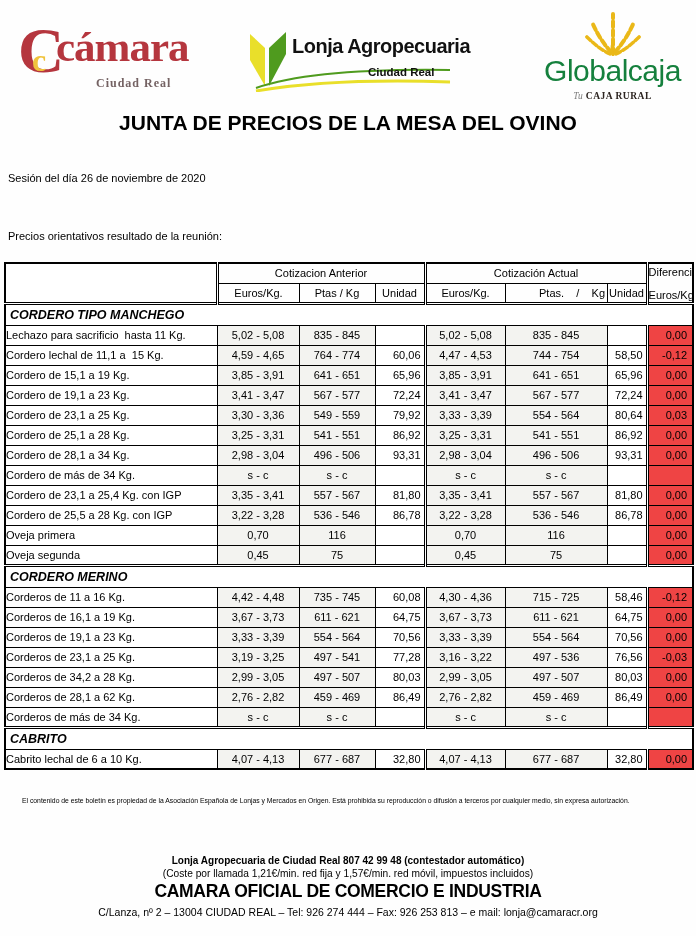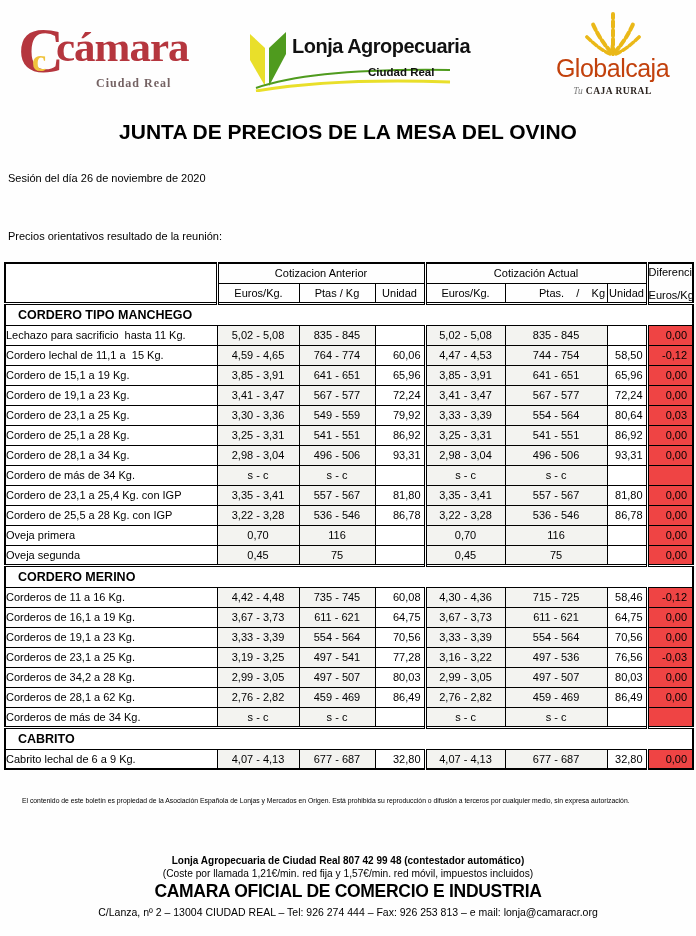--- a/index.html
+++ b/index.html
@@ -19,44 +19,44 @@
   .camara-sub { position:absolute; left:78px; top:50px; font-family:"Liberation Serif", serif; font-weight:bold; font-size:12px; letter-spacing:1px; color:#746263; }
 
   .lonja-logo { position:absolute; left:248px; top:20px; width:205px; height:70px; }
   .lonja-leaf { position:absolute; left:0; top:2px; }
   .lonja-name { position:absolute; left:44px; top:6px; font-size:21px; font-weight:bold; color:#111; letter-spacing:-0.5px; transform:scaleX(0.95); transform-origin:left; white-space:nowrap; }
   .lonja-sub { position:absolute; left:120px; top:38px; font-size:11.5px; font-weight:bold; color:#111; }
   .lonja-swoosh { position:absolute; left:6px; top:30px; }
 
   .global-logo { position:absolute; left:540px; top:0px; width:145px; height:100px; text-align:center; }
   .global-wheat { display:block; margin:0 auto; }
-  .global-name { font-size:25px; color:#c2410c; letter-spacing:-0.5px; margin-top:-2px; }
+  .global-name { font-size:30px; color:#15803d; letter-spacing:-0.5px; margin-top:-2px; }
   .global-tag { margin-top:2px; font-size:9.5px; }
   .global-tag .tu { font-family:"Liberation Serif", serif; font-style:italic; color:#7c7c7c; margin-right:3px; }
   .global-tag .rural { font-family:"Liberation Serif", serif; font-weight:bold; color:#2c2420; letter-spacing:0.5px; }
 
   
-  .doc-title { position:absolute; top:120px; left:0; width:696px; text-align:center; font-size:21px; font-weight:bold; letter-spacing:0; }
+  .doc-title { position:absolute; top:111px; left:0; width:696px; text-align:center; font-size:21px; font-weight:bold; letter-spacing:0; }
   .session-line { position:absolute; top:172px; left:8px; font-size:11px; }
   .intro-line { position:absolute; top:230px; left:8px; font-size:11px; }
 
   
   table.prices { position:absolute; top:262px; left:4px; width:688px; border-collapse:collapse; table-layout:fixed; }
   table.prices { border:2px solid #000; }
   table.prices td, table.prices th { border:1px solid #000; font-weight:normal; height:20px; font-size:11px; overflow:hidden; }
   .grp-l { border-left:3px double #000 !important; }
 
   th.corner { background:#fff; }
   th.grp-h { font-size:12px; text-align:center; height:20px; }
   th.sub-h { font-size:9.5px; text-align:center; height:18px; }
   th.dif-h { font-size:7px; text-align:center; vertical-align:top; padding-top:3px; line-height:1; }
   th.dif-h .l2 { display:block; margin-top:12px; }
   .pre { white-space:pre;padding-left:32px; }
 
-  tr.section-row td { font-weight:bold; font-size:12.5px; height:22px; padding-left:12px; border-top:3px double #000; background:#fff; white-space:pre; }
+  tr.section-row td { font-weight:bold; font-size:12.5px; height:22px; padding-left:4px; border-top:3px double #000; background:#fff; white-space:pre;font-style:italic; }
   td.label { padding-left:0; text-align:left; white-space:pre; background:#fff; }
   td.num { text-align:center; background:#f3f3f0; }
   td.unidad { text-align:right; padding-right:3px; background:#fff; }
   td.dif { text-align:right; padding-right:5px; background:#ef4444; }
 
   
   .footnote { position:absolute; top:797px; left:22px; width:655px; font-size:6.8px; white-space:nowrap; }
   .footer { position:absolute; top:855px; left:0; width:696px; text-align:center; }
   .footer .f1 { font-size:10px; font-weight:bold; }
   .footer .f2 { font-size:10.2px; margin-top:2px; }
@@ -336,21 +336,21 @@
           <td class="unidad"></td>
           <td class="num grp-l">s - c</td>
           <td class="num">s - c</td>
           <td class="unidad"></td>
           <td class="dif grp-l"></td>
         </tr>
         <tr class="section-row">
           <td colspan="8">CABRITO</td>
         </tr>
         <tr>
-          <td class="label">Cabrito lechal de 6 a 9 Kg.</td>
+          <td class="label">Cabrito lechal de 6 a 10 Kg.</td>
           <td class="num">4,07 - 4,13</td>
           <td class="num">677 - 687</td>
           <td class="unidad">32,80</td>
           <td class="num grp-l">4,07 - 4,13</td>
           <td class="num">677 - 687</td>
           <td class="unidad">32,80</td>
           <td class="dif grp-l">0,00</td>
         </tr>
       </tbody>
   </table>

